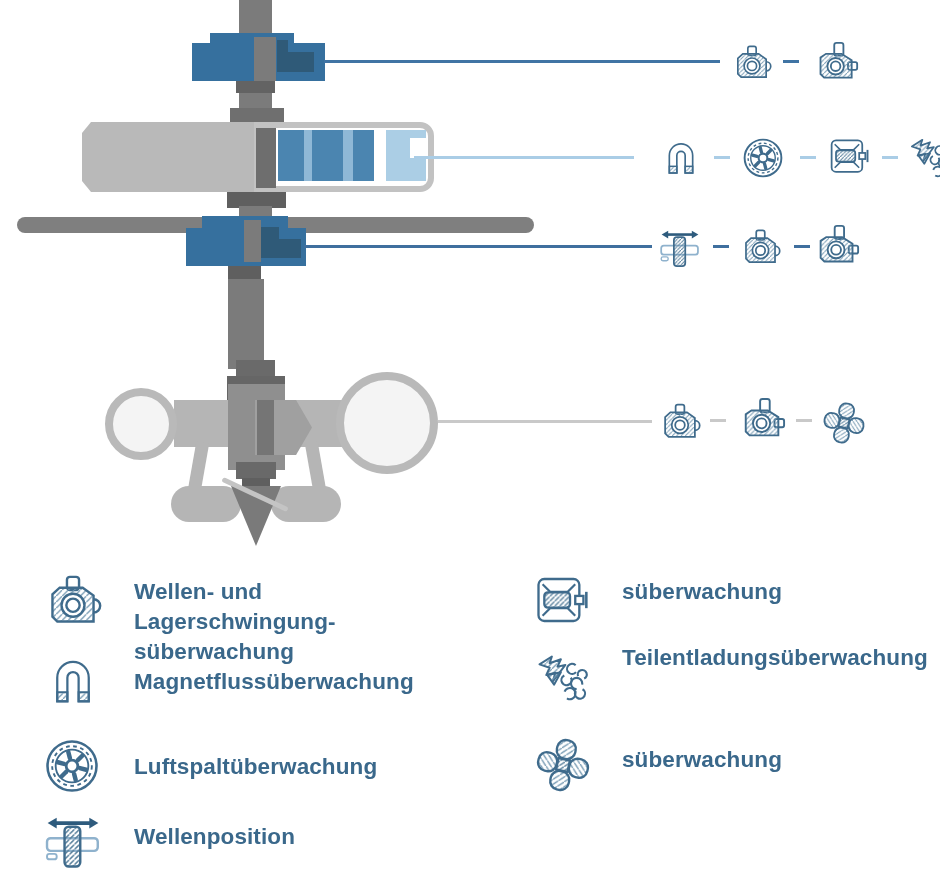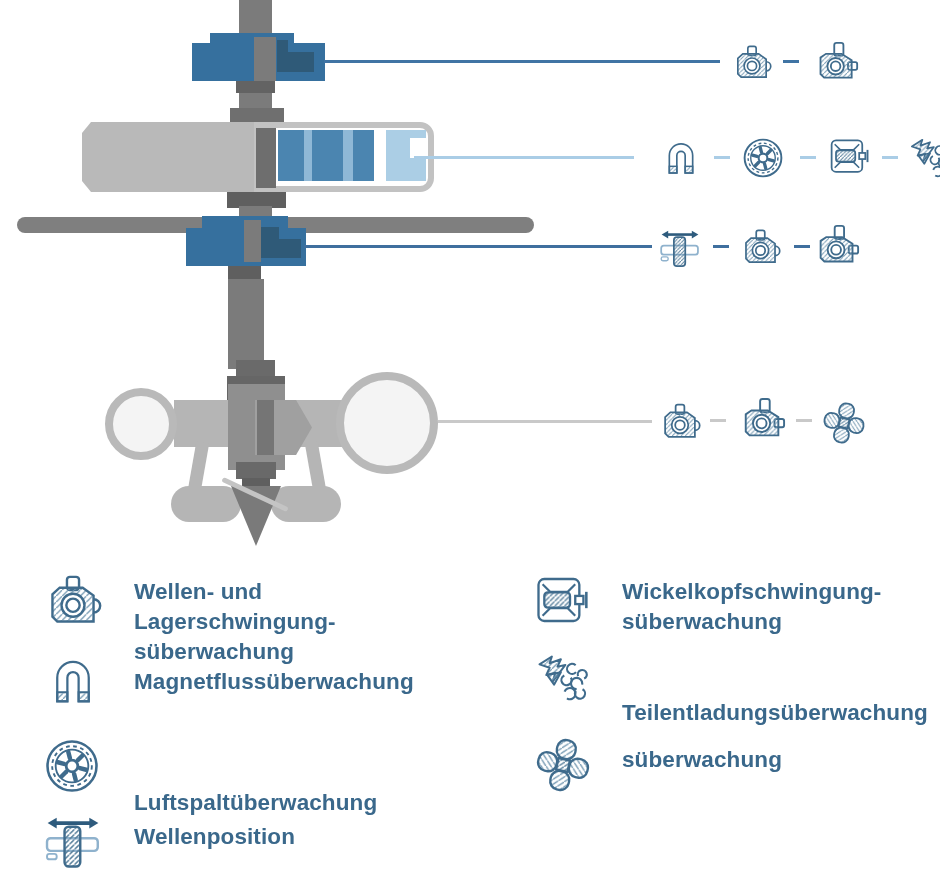--- a/index.html
+++ b/index.html
@@ -254,21 +254,21 @@
     <div class="abs legend-text" style="left:120px;top:667px">
       <span>Magnetflussüberwachung</span>
     </div>
   </div>
   <div class="abs" style="left:0;top:0">
     <span class="abs" style="left:30px;top:738px">
         <svg class="ic" width="56" height="56">
           <use href="#sy-airgap"></use>
         </svg>
       </span>
-    <div class="abs legend-text" style="left:120px;top:788px">
+    <div class="abs legend-text" style="left:120px;top:752px">
       <span>Luftspaltüberwachung</span>
     </div>
   </div>
   <div class="abs" style="left:0;top:0">
     <span class="abs" style="left:30px;top:814px">
         <svg class="ic" width="58" height="58">
           <use href="#sy-axial"></use>
         </svg>
       </span>
     <div class="abs legend-text" style="left:120px;top:822px">
@@ -276,31 +276,30 @@
     </div>
   </div>
 
   <div class="abs" style="left:0;top:0">
     <span class="abs" style="left:521px;top:572px">
         <svg class="ic" width="56" height="56">
           <use href="#sy-winding"></use>
         </svg>
       </span>
     <div class="abs legend-text" style="left:608px;top:577px">
-      <span>Wickelkopfschwingung-</span>
       <span>süberwachung</span>
     </div>
   </div>
   <div class="abs" style="left:0;top:0">
     <span class="abs" style="left:521px;top:652px">
         <svg class="ic" width="54" height="54">
           <use href="#sy-discharge"></use>
         </svg>
       </span>
-    <div class="abs legend-text" style="left:608px;top:698px">
+    <div class="abs legend-text" style="left:608px;top:643px">
       <span>Teilentladungsüberwachung</span>
     </div>
   </div>
   <div class="abs" style="left:0;top:0">
     <span class="abs" style="left:521px;top:737px">
         <svg class="ic" width="56" height="56">
           <use href="#sy-runner"></use>
         </svg>
       </span>
     <div class="abs legend-text" style="left:608px;top:745px">

